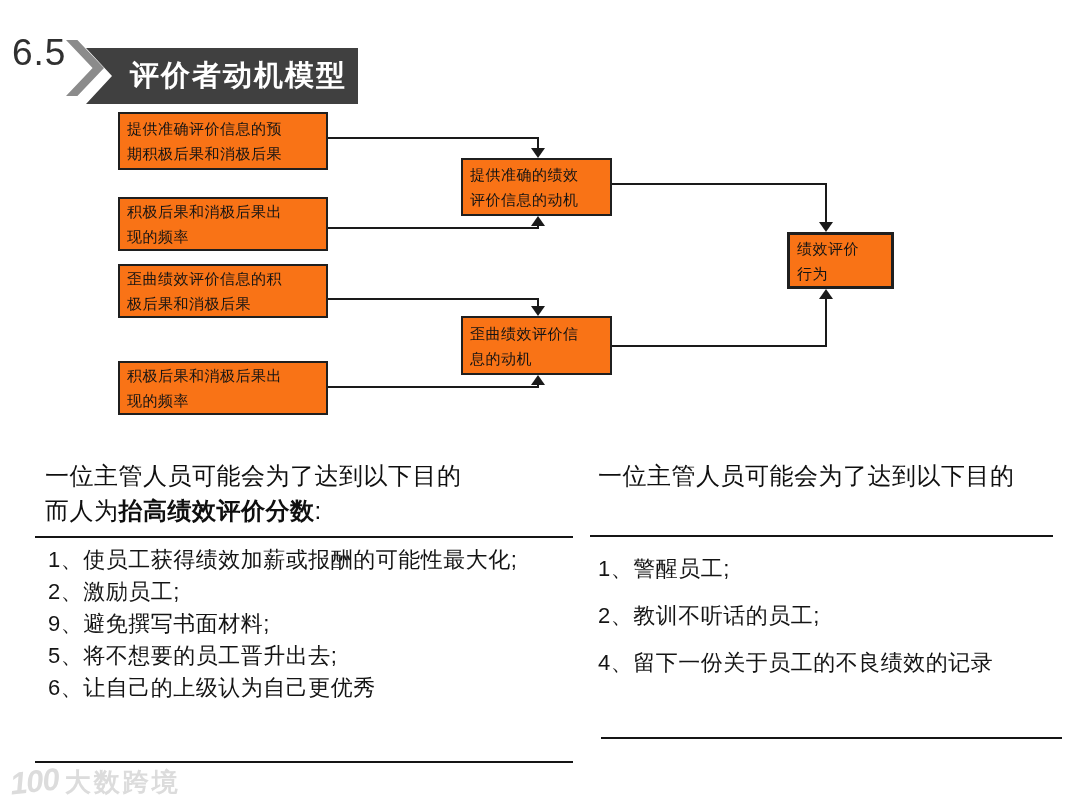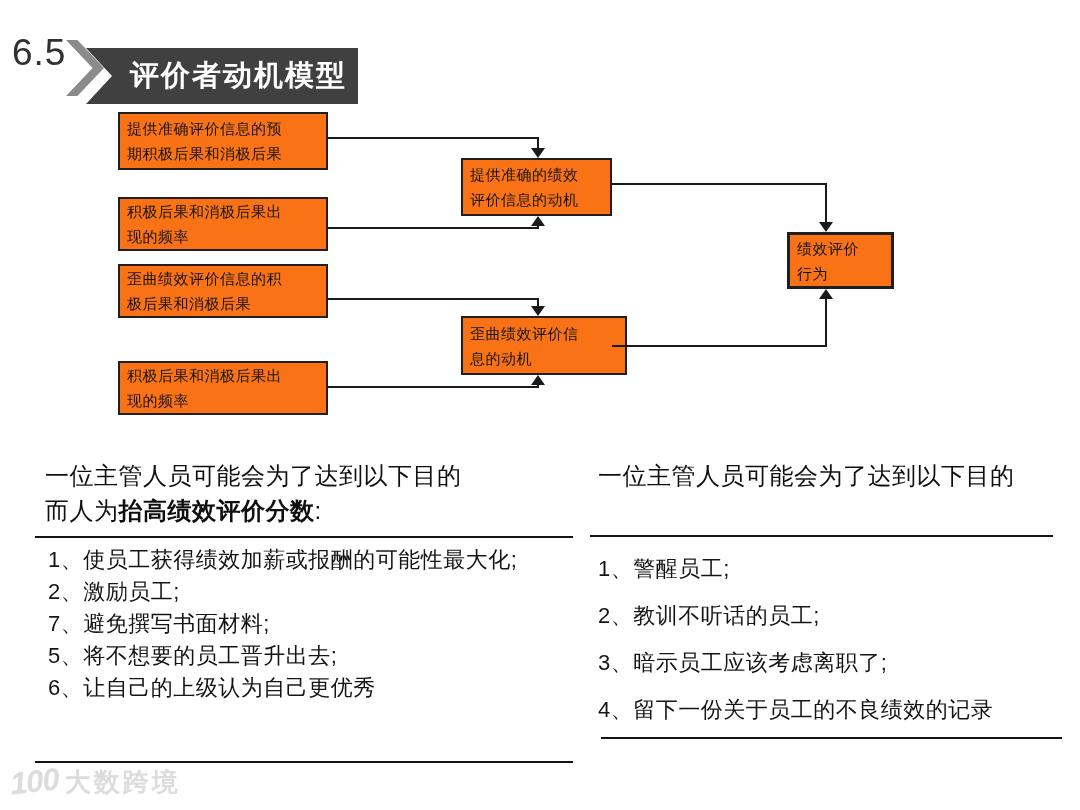--- a/index.html
+++ b/index.html
@@ -61,21 +61,21 @@
   <div class="fbox" style="left:118px; top:112px; width:210px; height:58px;">提供准确评价信息的预
 期积极后果和消极后果</div>
   <div class="fbox" style="left:118px; top:197px; width:210px; height:54px;">积极后果和消极后果出
 现的频率</div>
   <div class="fbox" style="left:118px; top:264px; width:210px; height:54px;">歪曲绩效评价信息的积
 极后果和消极后果</div>
   <div class="fbox" style="left:118px; top:361px; width:210px; height:54px;">积极后果和消极后果出
 现的频率</div>
   <div class="fbox" style="left:461px; top:158px; width:151px; height:58px;">提供准确的绩效
 评价信息的动机</div>
-  <div class="fbox" style="left:461px; top:316px; width:166px; height:59px;">歪曲绩效评价信
+  <div class="fbox" style="left:461px; top:316px; width:151px; height:59px;">歪曲绩效评价信
 息的动机</div>
   <div class="fbox thick" style="left:767px; top:232px; width:107px; height:57px;margin-left:20px;">绩效评价
 行为</div>
 
   <div class="hline" style="left:328px; top:137px; width:211px;"></div>
   <div class="vline" style="left:537px; top:137px; height:13px;"></div>
   <div class="arr-down" style="left:531px; top:148px;"></div>
 
   <div class="hline" style="left:328px; top:227px; width:211px;"></div>
   <div class="vline" style="left:537px; top:224px; height:5px;"></div>
@@ -98,34 +98,33 @@
   <div class="arr-up" style="left:819px; top:289px;"></div>
 
   <div class="col-heading" style="left:45px; top:458px;">
     <div>一位主管人员可能会为了达到以下目的</div>
     <div><span>而人为</span><b>抬高绩效评价分数</b><span>:</span></div>
   </div>
   <div class="rule" style="left:35px; top:536px; width:538px;"></div>
   <div class="plist list-left" style="left:48px; top:544px;">
     <div class="li">1、使员工获得绩效加薪或报酬的可能性最大化;</div>
     <div class="li">2、激励员工;</div>
-    <div class="li">7、避免撰写书面材料;</div>
+    <div class="li">9、避免撰写书面材料;</div>
     <div class="li">5、将不想要的员工晋升出去;</div>
     <div class="li">6、让自己的上级认为自己更优秀</div>
   </div>
   <div class="rule" style="left:35px; top:761px; width:538px;"></div>
 
   <div class="col-heading" style="left:598px; top:458px;">
     <div>一位主管人员可能会为了达到以下目的</div>
   </div>
   <div class="rule" style="left:590px; top:535px; width:463px;"></div>
   <div class="plist list-right" style="left:598px; top:545px;">
     <div class="li">1、警醒员工;</div>
     <div class="li">2、教训不听话的员工;</div>
-    <div class="li">3、暗示员工应该考虑离职了;</div>
     <div class="li">4、留下一份关于员工的不良绩效的记录</div>
   </div>
   <div class="rule" style="left:601px; top:737px; width:461px;"></div>
 
   <div class="watermark">
     <span class="wm-logo">100</span>
     <span class="wm-text">大数跨境</span>
   </div>
 
 </div>

